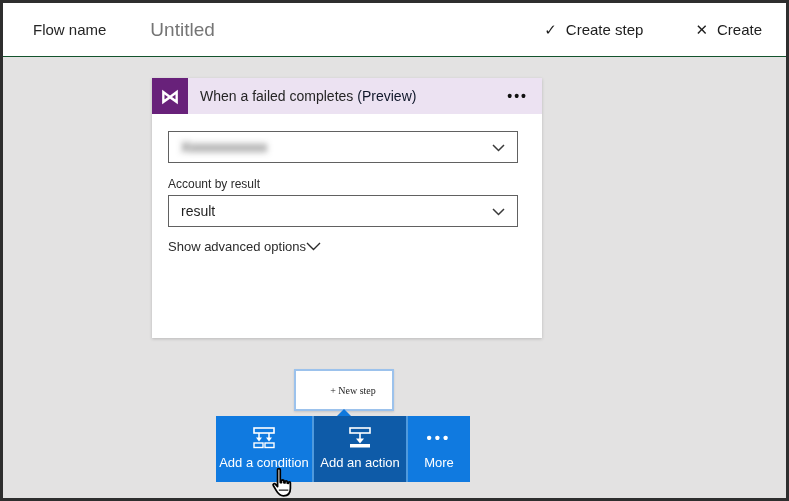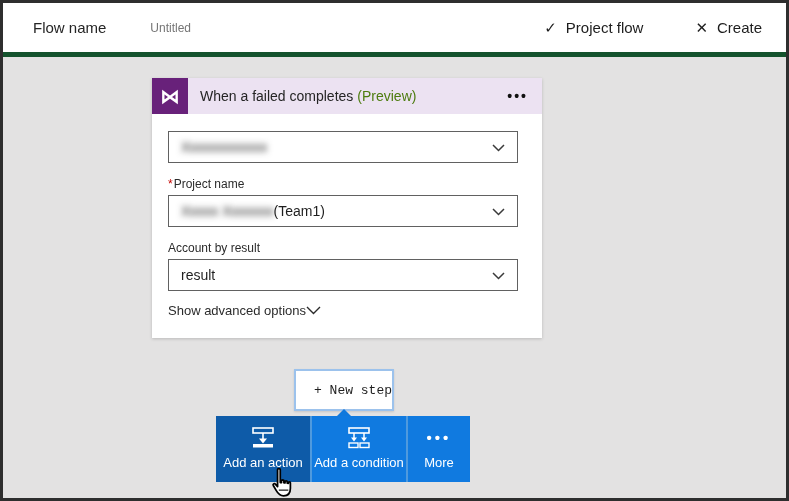--- a/index.html
+++ b/index.html
@@ -2,55 +2,55 @@
 <html><head>
 <meta charset="utf-8">
 <style>
   * { margin:0; padding:0; box-sizing:border-box; }
   body { font-family:"Liberation Sans", sans-serif; background:#fff; }
   .page { position:relative; width:789px; height:501px; background:#2e2e2e; }
   .inner { position:absolute; top:3px; left:3px; width:783px; height:495px; background:#e3e2e2; overflow:hidden; }
 
   
   .topbar { position:absolute; top:0; left:0; width:100%; height:54px; background:#ffffff;
-            border-bottom:5px solid #14532d; display:flex; align-items:center; padding:0 24px 0 30px; }
+            border-bottom:1px solid #14532d; display:flex; align-items:center; padding:0 24px 0 30px; }
   .flow-name-label { font-size:15px; color:#252525; }
-  .flow-name-input { font-size:12px; color:#9b9b9b; margin-left:44px; border:none; outline:none;
+  .flow-name-input { font-size:19px; color:#9b9b9b; margin-left:44px; border:none; outline:none;
             background:transparent; width:220px; font-family:"Liberation Sans", sans-serif; }
   .topbar-actions { margin-left:auto; display:flex; align-items:center; gap:52px; }
   .topbar-btn { display:flex; align-items:center; gap:9px; font-size:15px; color:#1d1d1d; cursor:pointer; background:none; border:none; font-family:"Liberation Sans", sans-serif; }
   .topbar-btn .glyph { font-size:15px; color:#1d1d1d; }
 
   
   .card { position:absolute; left:149px; top:75px; width:390px; box-shadow:0 1px 3px rgba(0,0,0,.18); }
   .card-header { height:36px; background:#ece2f2; display:flex; align-items:center; }
   .card-icon { width:36px; height:36px; background:#68217a; color:#ffffff; display:flex;
                align-items:center; justify-content:center; font-size:19px; font-weight:bold; flex:none; }
   .card-title { margin-left:12px; font-size:14px; color:#252525; }
-  .card-title .preview { color:#4d7c0f; margin-left:4px; }
+  .card-title .preview { color:#0f172a; margin-left:4px; }
   .card-menu { margin-left:auto; margin-right:14px; color:#111; font-size:14px; font-weight:bold;
                letter-spacing:2px; cursor:pointer; background:none; border:none; }
   .card-body { background:#ffffff; height:224px; padding:13px 24px 16px 16px; }
 
   .field-label { font-size:12px; color:#2b2b2b; }
   .req { color:#c50500; font-size:12px; margin-right:1px; vertical-align:top; }
   .dropdown { margin-top:4px; height:32px; border:1px solid #616161; background:#fff;
               display:flex; align-items:center; padding:0 12px; cursor:pointer; }
   .dropdown .value { font-size:14px; color:#1f1f1f; }
   .blurred { filter:blur(3px); color:#6e6e6e; user-select:none; }
   .dropdown .chev { margin-left:auto; }
   .field + .field { margin-top:14px; }
   .advanced { margin-top:12px; display:flex; align-items:flex-end; font-size:13px;
               color:#2b2b2b; cursor:pointer; background:none; border:none; font-family:"Liberation Sans", sans-serif; }
 
   
   .new-step { position:absolute; left:291px; top:366px; width:100px; height:42px; background:#ffffff;
-              border:2px solid #9cc2ec; font-size:13px; color:#1f1f1f; cursor:pointer;
+              border:2px solid #9cc2ec; font-size:10px; color:#1f1f1f; cursor:pointer;
               display:flex; align-items:center; justify-content:center; box-shadow:0 1px 2px rgba(0,0,0,.12);
-              font-family:Liberation Mono, monospace;padding-left:18px; }
+              font-family:Liberation Serif, serif;padding-left:18px; }
   .notch { position:absolute; left:333px; top:406px; width:0; height:0;
            border-left:8px solid transparent; border-right:8px solid transparent;
            border-bottom:8px solid #1079dd; }
 
   
   .action-menu { position:absolute; left:213px; top:413px; width:256px; height:66px; display:flex; }
   .menu-btn { background:#107ae0; border:none; color:#ffffff; cursor:pointer; display:flex;
               flex-direction:column; align-items:center; justify-content:flex-start;
               padding-top:8px; font-family:"Liberation Sans", sans-serif; }
   .menu-btn + .menu-btn { border-left:2px solid #4f9ade; }
@@ -69,21 +69,21 @@
 
 <div class="page">
   <div class="inner">
 
     <div class="topbar">
       <span class="flow-name-label">Flow name</span>
       <input class="flow-name-input" placeholder="Untitled" style="">
       <div class="topbar-actions">
         <button class="topbar-btn">
           <span class="glyph">✓</span>
-          <span>Project flow</span>
+          <span>Create step</span>
         </button>
         <button class="topbar-btn">
           <span class="glyph">✕</span>
           <span>Create</span>
         </button>
       </div>
     </div>
 
     <div class="card">
       <div class="card-header">
@@ -99,34 +99,20 @@
           <div class="dropdown">
             <span class="value blurred">Xxxxxxxxxxxx</span>
             <span class="chev">
               <svg width="13" height="8" viewBox="0 0 13 8">
                   <path d="M1 1l5.5 5.5L12 1" fill="none" stroke="#3a3a3a" stroke-width="1.5"></path>
                 </svg>
             </span>
           </div>
         </div>
 
-        <div class="field">
-          <div class="field-label">
-            <span class="req">*</span><span>Project name</span>
-          </div>
-          <div class="dropdown">
-            <span class="value blurred">Xxxxx Xxxxxxx</span>
-            <span class="value">(Team1)</span>
-            <span class="chev">
-              <svg width="13" height="8" viewBox="0 0 13 8">
-                  <path d="M1 1l5.5 5.5L12 1" fill="none" stroke="#3a3a3a" stroke-width="1.5"></path>
-                </svg>
-            </span>
-          </div>
-        </div>
 
         <div class="field">
           <div class="field-label">Account by result</div>
           <div class="dropdown">
             <span class="value">result</span>
             <span class="chev">
               <svg width="13" height="8" viewBox="0 0 13 8">
                   <path d="M1 1l5.5 5.5L12 1" fill="none" stroke="#3a3a3a" stroke-width="1.5"></path>
                 </svg>
             </span>
@@ -142,44 +128,44 @@
           </span>
         </button>
 
       </div>
     </div>
 
     <button class="new-step">+ New step</button>
     <div class="notch"></div>
 
     <div class="action-menu">
-      <button class="menu-btn btn-action hovered">
-        <span class="ic">
-          <svg width="28" height="24" viewBox="0 0 28 24">
-            <rect x="4" y="2" width="20" height="5" fill="none" stroke="#fff" stroke-width="1.6"></rect>
-            <line x1="14" y1="7" x2="14" y2="13" stroke="#fff" stroke-width="1.6"></line>
-            <polygon points="10,12.5 18,12.5 14,17.5" fill="#fff"></polygon>
-            <rect x="4" y="18" width="20" height="3.5" fill="#fff"></rect>
-          </svg>
-        </span>
-        <span class="lbl">Add an action</span>
-      </button>
       <button class="menu-btn btn-condition">
         <span class="ic">
           <svg width="28" height="24" viewBox="0 0 28 24">
             <rect x="4" y="2" width="20" height="5" fill="none" stroke="#fff" stroke-width="1.6"></rect>
             <line x1="9" y1="7" x2="9" y2="12" stroke="#fff" stroke-width="1.5"></line>
             <line x1="19" y1="7" x2="19" y2="12" stroke="#fff" stroke-width="1.5"></line>
             <polygon points="6,11.5 12,11.5 9,15.5" fill="#fff"></polygon>
             <polygon points="16,11.5 22,11.5 19,15.5" fill="#fff"></polygon>
             <rect x="4" y="17" width="9" height="4.5" fill="none" stroke="#fff" stroke-width="1.4"></rect>
             <rect x="15" y="17" width="9" height="4.5" fill="none" stroke="#fff" stroke-width="1.4"></rect>
           </svg>
         </span>
         <span class="lbl">Add a condition</span>
+      </button>
+      <button class="menu-btn btn-action hovered">
+        <span class="ic">
+          <svg width="28" height="24" viewBox="0 0 28 24">
+            <rect x="4" y="2" width="20" height="5" fill="none" stroke="#fff" stroke-width="1.6"></rect>
+            <line x1="14" y1="7" x2="14" y2="13" stroke="#fff" stroke-width="1.6"></line>
+            <polygon points="10,12.5 18,12.5 14,17.5" fill="#fff"></polygon>
+            <rect x="4" y="18" width="20" height="3.5" fill="#fff"></rect>
+          </svg>
+        </span>
+        <span class="lbl">Add an action</span>
       </button>
       <button class="menu-btn btn-more">
         <span class="ic dots">•••</span>
         <span class="lbl">More</span>
       </button>
     </div>
 
     <div class="cursor">
       <svg width="38" height="38" viewBox="0 0 24 24">
         <path d="M9.2 3.6c0-1 1.7-1 1.7 0v8.1l.8.1v-1.1c0-.9 1.5-.9 1.5 0v1.2l.7.1v-.8c0-.8 1.4-.8 1.4 0v.9l.7.1v-.4c0-.7 1.3-.7 1.3 0v3.5c0 2.7-1.4 4.8-4.3 4.8-2.4 0-3.4-1.2-4.6-3.3l-1.9-3.2c-.5-.8.6-1.7 1.3-.9l1.4 1.6V3.6z" fill="#ffffff" stroke="#000000" stroke-width="1.1" stroke-linejoin="round"></path>

